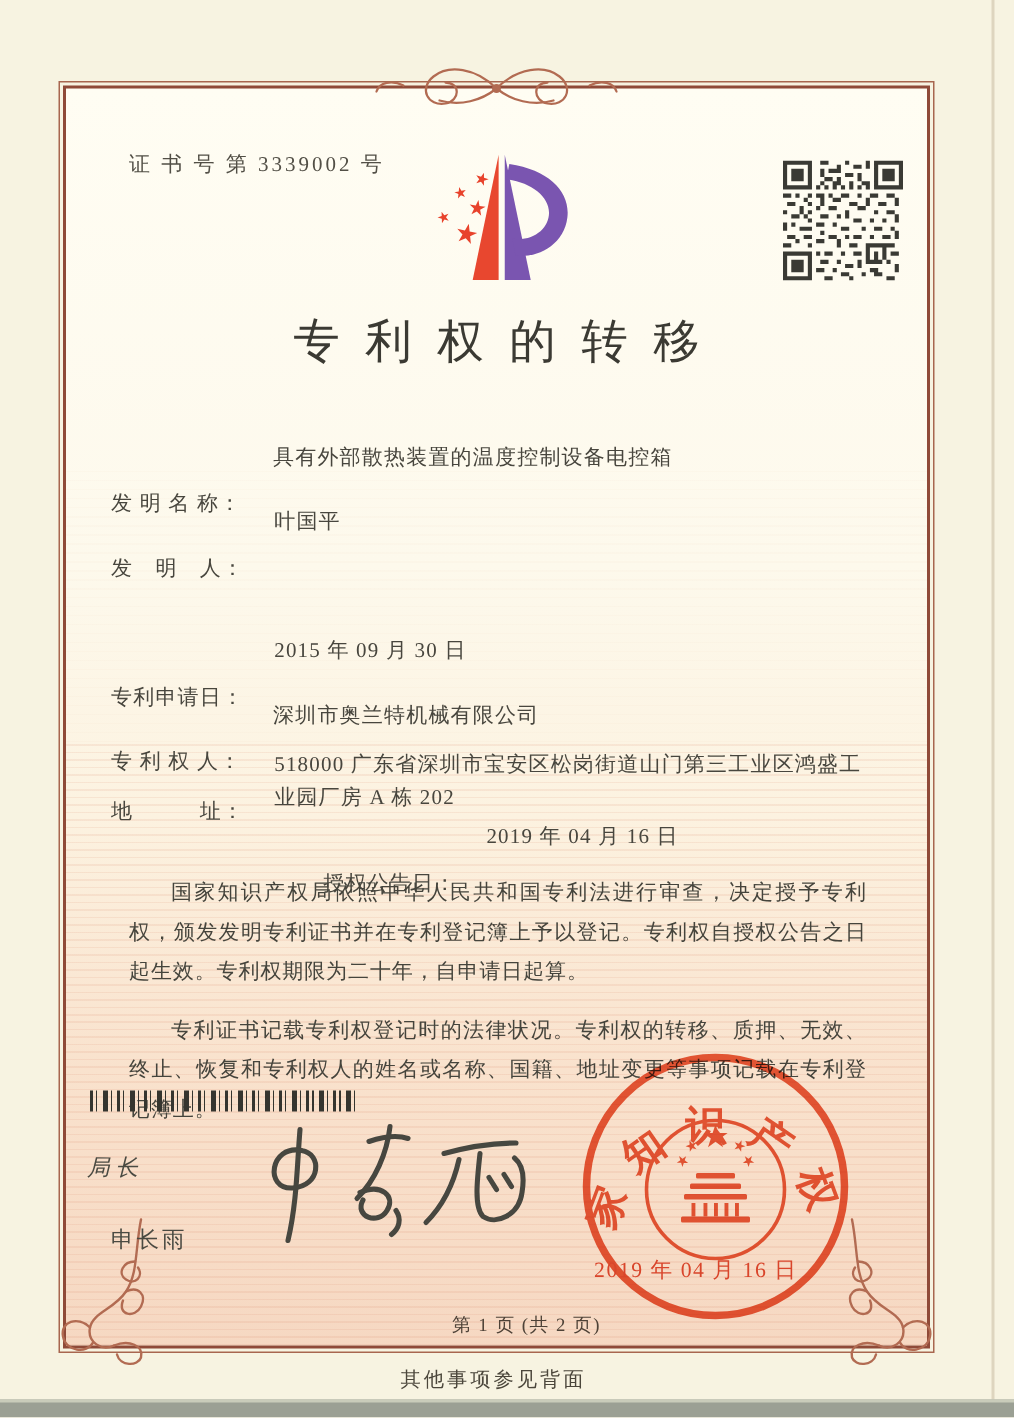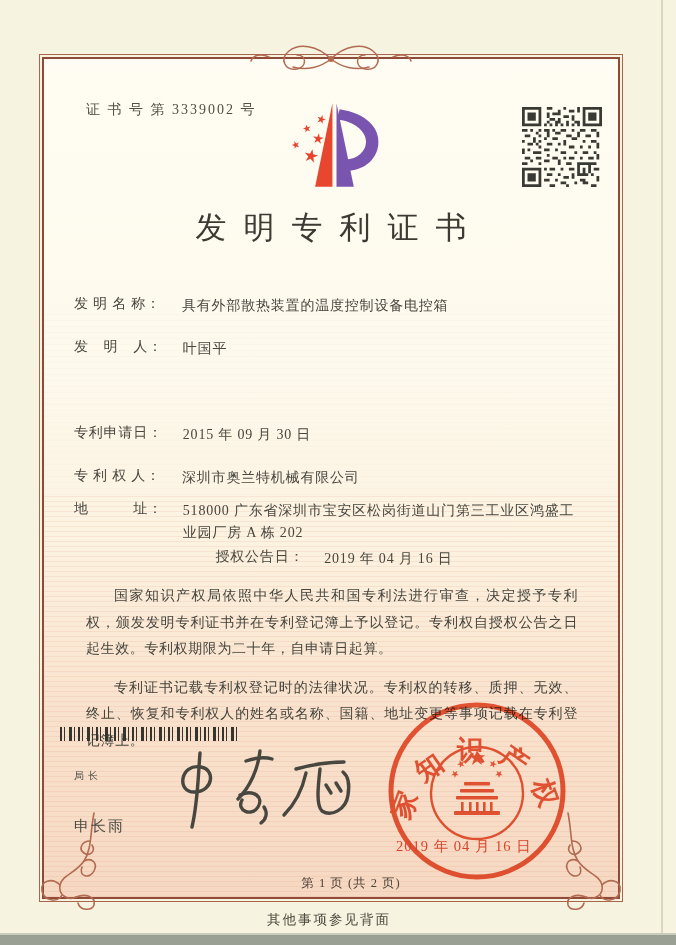--- a/index.html
+++ b/index.html
@@ -18,36 +18,36 @@
   .cert .guilloche2{position:absolute;left:0;right:0;top:30%;height:22%;pointer-events:none;opacity:.45;
         background:repeating-linear-gradient(0deg,rgba(214,150,110,.07) 0 1px,transparent 1px 6px);}
 
   .cert-no{position:absolute;left:30px;top:42px;font-size:14px;color:#524f46;letter-spacing:2px;margin-left:12px;}
   .logo{position:absolute;left:240px;top:34px;width:105px;height:112px;}
   .qr{position:absolute;left:478px;top:48px;width:80px;height:80px;}
   .title{position:absolute;left:0;right:0;top:148px;text-align:center;font-size:31px;
          color:#3b3a33;letter-spacing:17px;padding-left:17px;font-weight:500;}
 
   .row{position:absolute;left:30px;right:24px;font-size:14px;color:#48463e;letter-spacing:.8px;}
-  .row .lab{display:inline-block;min-width:88px;vertical-align:top;white-space:pre;}
+  .row .lab{display:inline-block;min-width:88px;vertical-align:top;white-space:pre;margin-top:32px;}
   .row .val{display:inline-block;vertical-align:top;margin-left:20px;line-height:22px;}
   .row.addr .val{width:392px;}
   .r0{top:236px}.r1{top:279px}.r2{top:322px}.r3{top:365px}.r4{top:408px}.r5{top:441px}
   .grant{top:489px;text-align:center;}
   .grant .pair2{position:absolute;left:283px;top:0;white-space:nowrap;}
 
   .paras{position:absolute;left:30px;right:28px;top:512px;font-size:14px;line-height:26.5px;
          color:#45443c;text-align:justify;letter-spacing:.6px;}
   .paras p{margin:12px;text-indent:2em;}
 
   .barcode{position:absolute;left:16px;top:668px;width:178px;height:14px;
       background:repeating-linear-gradient(90deg,#35352f 0 2px,transparent 2px 4px,#35352f 4px 5px,
       transparent 5px 9px,#35352f 9px 12px,transparent 12px 14px,#35352f 14px 15px,transparent 15px 18px);}
 
-  .signer-title{position:absolute;left:30px;top:710px;font-size:10px;color:#4a4a42;letter-spacing:4px;}
+  .signer-title{position:absolute;left:14px;top:710px;font-size:15px;color:#4a4a42;letter-spacing:4px;font-style:italic;}
   .signer-name{position:absolute;left:30px;top:746px;font-size:15px;color:#4a4a42;letter-spacing:2px;margin-top:12px;}
   .signature{position:absolute;left:120px;top:686px;width:220px;height:92px;}
 
   .seal{position:absolute;left:338px;top:637px;width:190px;height:190px;opacity:.92;mix-blend-mode:multiply;}
   .seal-date{position:absolute;left:352px;top:778px;width:180px;font-size:14.5px;color:#d9452b;letter-spacing:1px;}
 
   .page-no{position:absolute;left:0;right:0;top:816px;text-align:center;font-size:12.5px;color:#4e4237;letter-spacing:1px;padding-left:40px;}
   .back-note{position:absolute;left:42px;top:911px;width:574px;text-align:center;font-size:13.5px;color:#4b463b;letter-spacing:2px;}
 
   .flourish-top{position:absolute;left:50%;top:-18px;transform:translateX(-50%);width:180px;height:36px;}
@@ -134,21 +134,21 @@
         M9 13h2v1H9z M13 13h1v1h-1z M17 14h2v1h-2z M21 14h1v1h-1z M24 14h1v1h-1z M27 13h1v2h-1z
         M8 15h2v1H8z M12 15h1v1h-1z M14 16h2v1h-2z M19 16h1v1h-1z M22 16h2v1h-2z M26 16h1v1h-1z
         M9 17h1v1H9z M11 18h2v1h-2z M15 18h1v1h-1z M17 18h2v1h-2z M21 18h1v1h-1z M24 18h2v1h-2z M27 17h1v2h-1z
         M8 19h2v1H8z M13 19h1v2h-1z M16 20h2v1h-2z M25 20h2v1h-2z
         M8 22h1v1H8z M10 22h2v1h-2z M14 22h1v1h-1z M17 22h2v1h-2z M9 24h2v1H9z M13 24h1v1h-1z
         M15 25h2v1h-2z M18 24h1v2h-1z M8 26h2v1H8z M12 26h1v1h-1z M14 27h2v1h-2z M10 28h2v1h-2z
         M16 28h1v1h-1z M19 27h1v1h-1z M21 26h2v1h-2z M26 22h2v1h-2z M22 23h1v1h-1z M24 24h2v1h-2z
         M27 25h1v2h-1z M22 27h2v1h-2z M25 28h2v1h-2z"></path>
     </svg>
 
-    <div class="title">发明专利证书</div>
+    <div class="title">专利权的转移</div>
 
     <div class="row r0">
       <span class="lab">发 明 名 称：</span><span class="val">具有外部散热装置的温度控制设备电控箱</span>
     </div>
     <div class="row r1">
       <span class="lab">发　明　人：</span><span class="val">叶国平</span>
     </div>
     <div class="row r3">
       <span class="lab">专利申请日：</span><span class="val">2015 年 09 月 30 日</span>
     </div>

